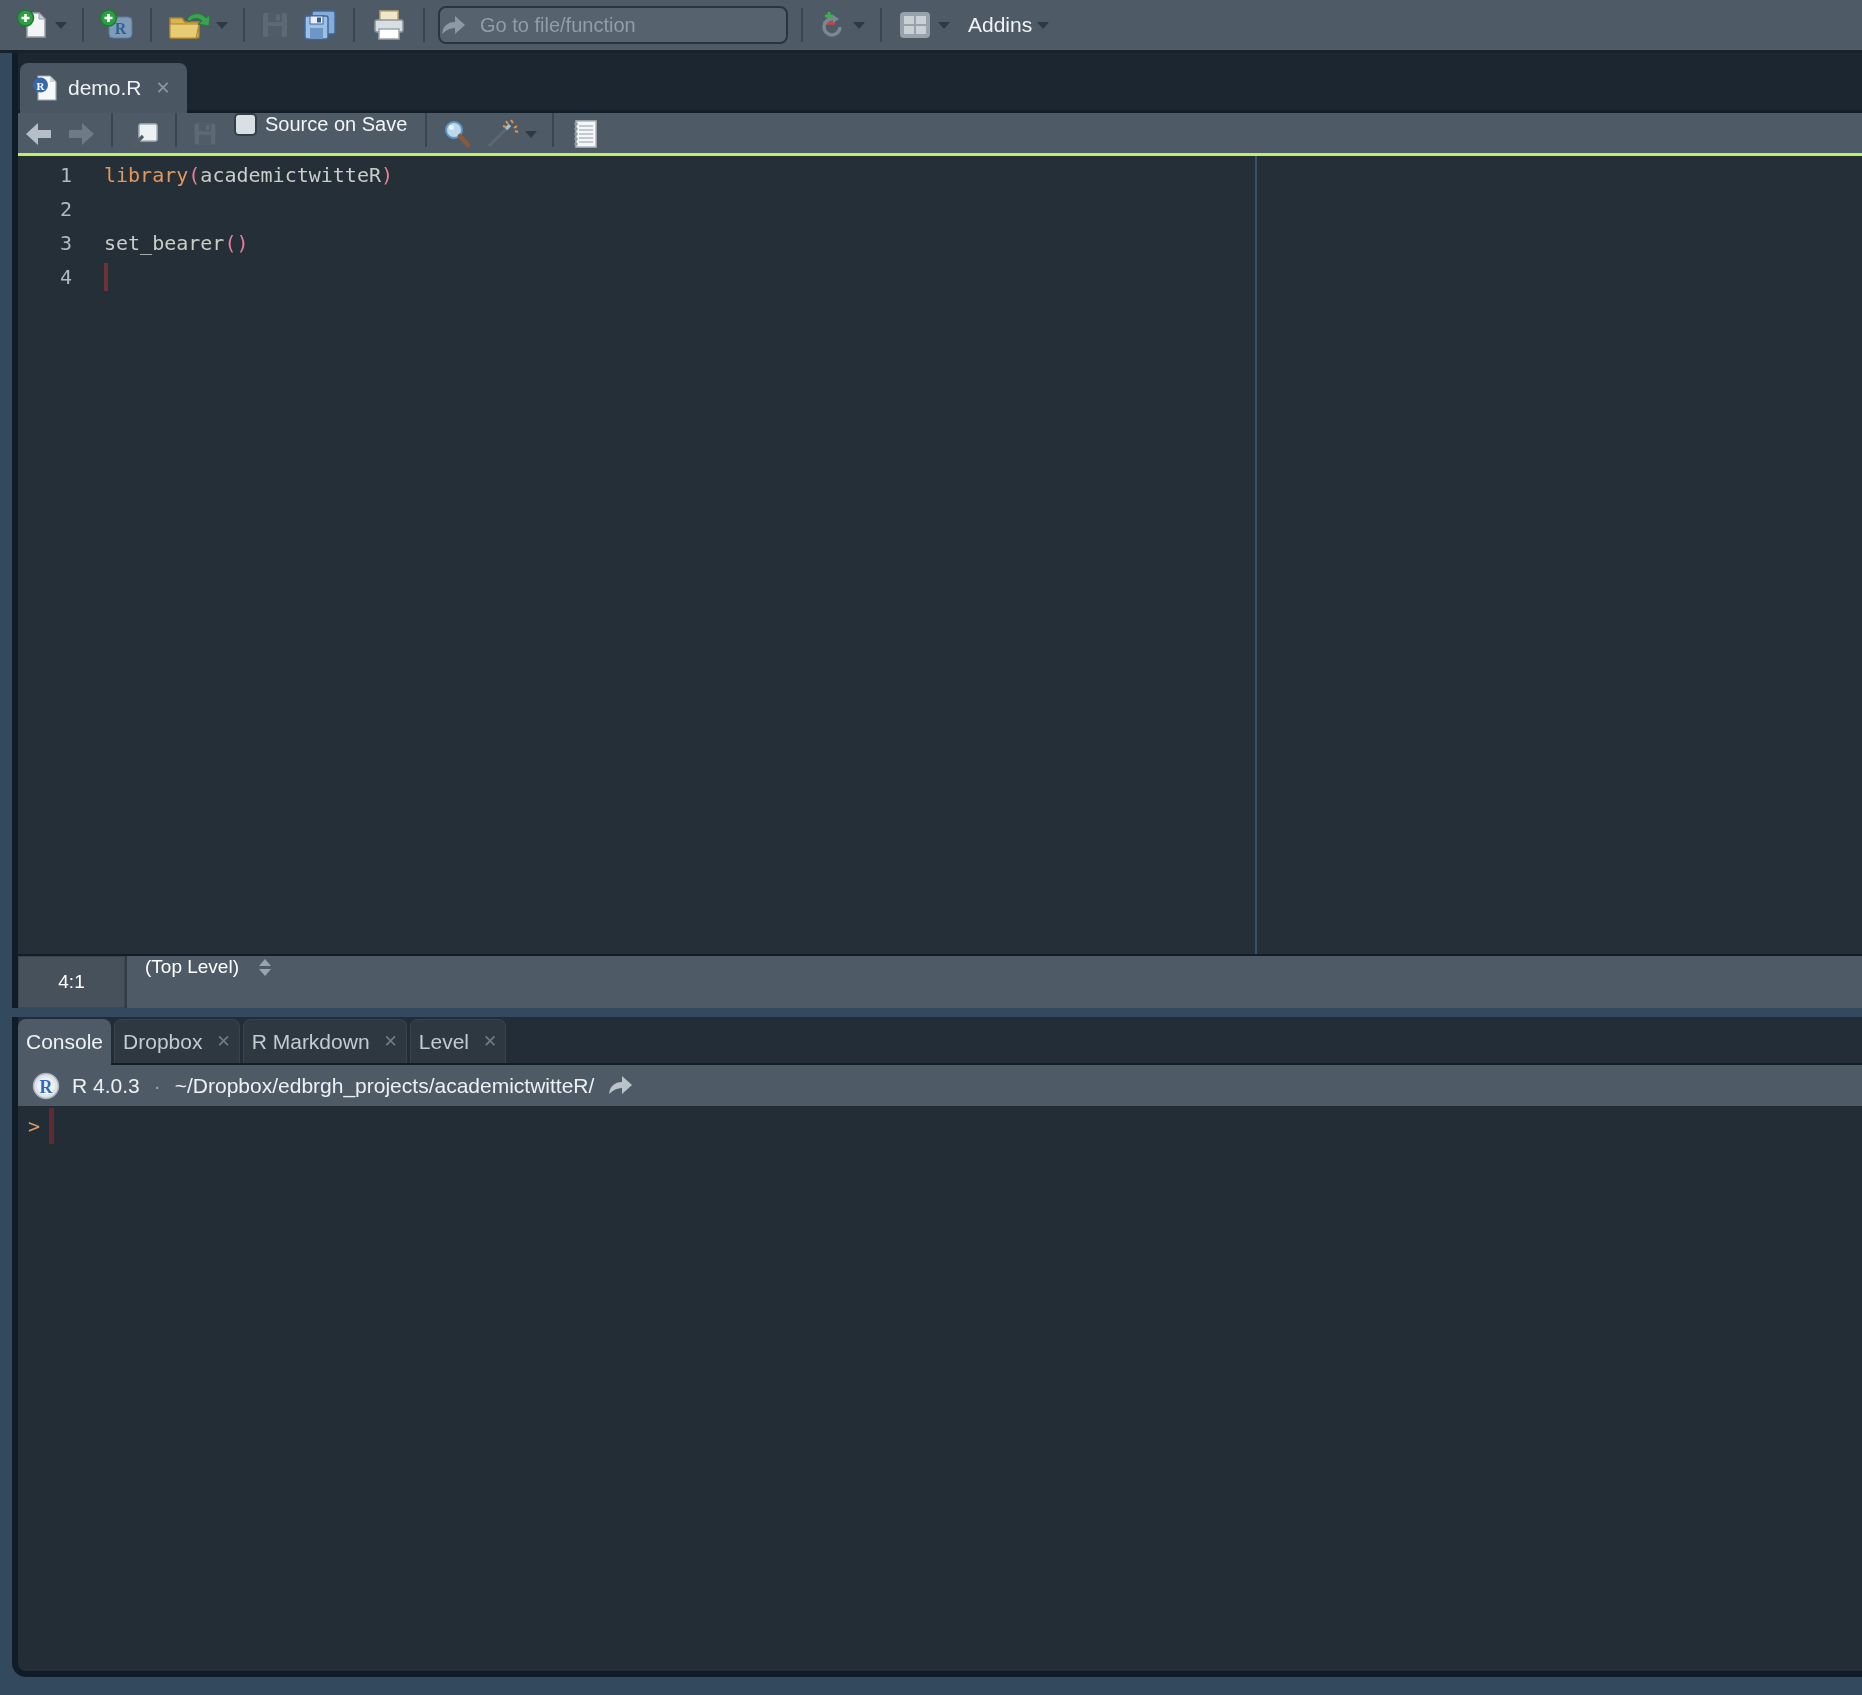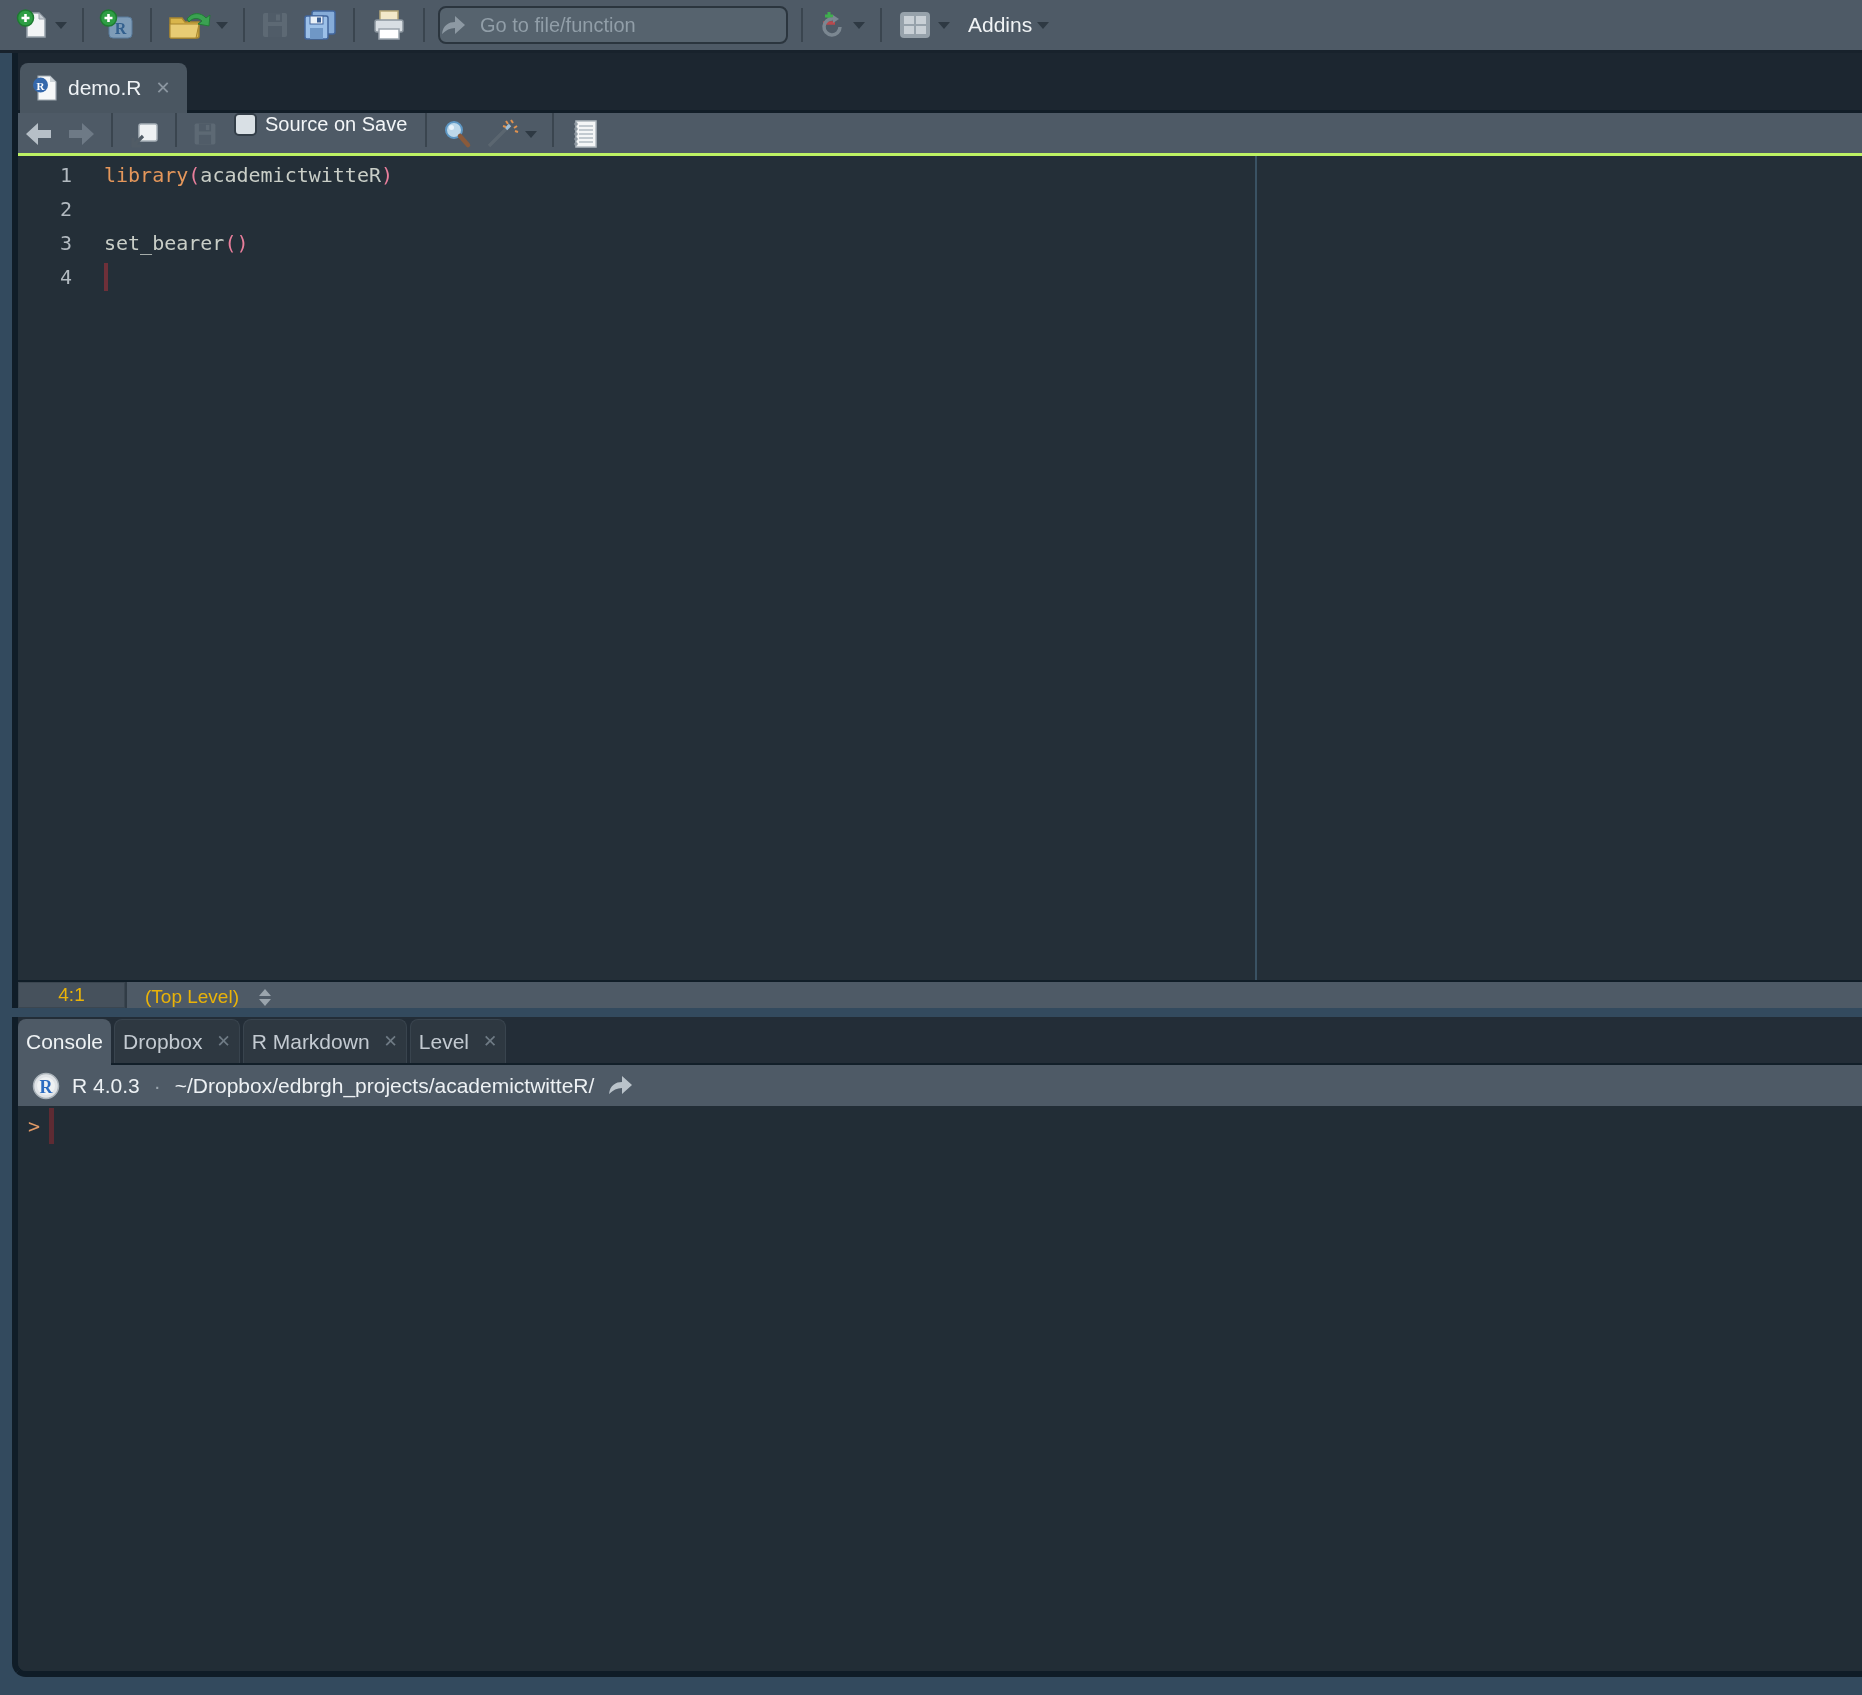--- a/index.html
+++ b/index.html
@@ -56,21 +56,21 @@
   .margin-line{position:absolute;top:0;bottom:0;left:1237px;width:2px;background:var(--margin-line)}
   .code-lines{position:absolute;top:2px;left:0;right:0}
   .code-line{display:flex;height:34px;line-height:34px;white-space:pre}
   .gutter{width:54px;text-align:right;color:var(--line-number);flex:none}
   .code-text{margin-left:32px}
   .tk-keyword{color:var(--syntax-keyword)}
   .tk-paren{color:var(--syntax-paren)}
   .tk-plain{color:var(--syntax-plain)}
   .editor-cursor{display:inline-block;width:4px;height:28px;background:var(--editor-cursor);vertical-align:middle;margin-bottom:3px}
   
-  .status-bar{height:28px;background:var(--chrome);border-top:2px solid #111e28;display:flex;align-items:flex-end;font-size:19px;color:#eab308;flex:none}
+  .status-bar{height:54px;background:var(--chrome);border-top:2px solid #111e28;display:flex;align-items:flex-start;font-size:19px;color:#ffffff;flex:none}
   .pos-box{width:109px;height:100%;background:#46515c;border-right:2px solid #313c46;box-shadow:inset 0 0 0 1px #3b4650;display:flex;align-items:center;justify-content:center}
   .scope-sel{display:flex;align-items:center;gap:20px;margin-left:18px}
   .sort-icon{display:flex;flex-direction:column;gap:3px}
   .sort-icon .up{width:0;height:0;border-left:6px solid transparent;border-right:6px solid transparent;border-bottom:7px solid #9aa4ac}
   .sort-icon .down{width:0;height:0;border-left:6px solid transparent;border-right:6px solid transparent;border-top:7px solid #9aa4ac}
   
   .console-pane{
     position:absolute;left:12px;right:0;top:1017px;height:660px;
     border-left:6px solid #101d28;border-bottom:6px solid #0f1c27;border-bottom-left-radius:14px;
     display:flex;flex-direction:column;background:var(--console-bg);overflow:hidden;

